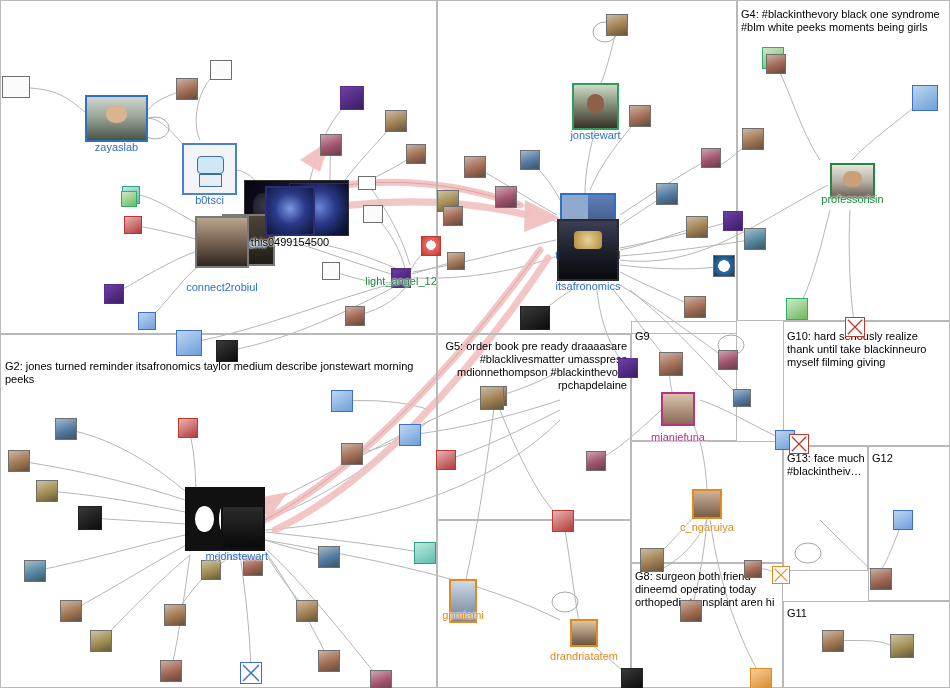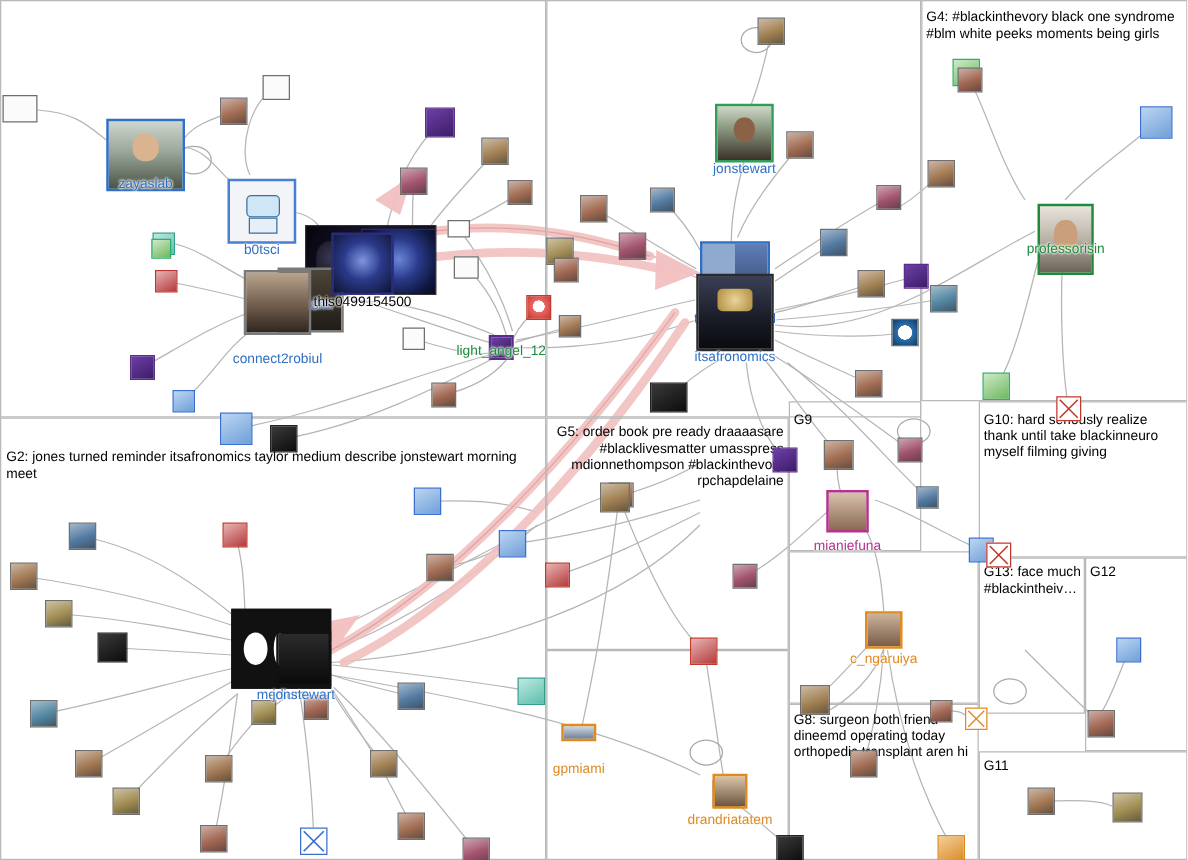--- a/index.html
+++ b/index.html
@@ -150,21 +150,21 @@
   <div class="grp" style="left:437px;top:520px;width:194px;height:168px;"></div>
   <div class="grp" style="left:631px;top:441px;width:152px;height:122px;"></div>
   <div class="grp" style="left:631px;top:563px;width:152px;height:125px;"></div>
   <div class="grp" style="left:783px;top:446px;width:85px;height:125px;"></div>
   <div class="grp" style="left:868px;top:446px;width:82px;height:155px;"></div>
   <div class="grp" style="left:783px;top:601px;width:167px;height:87px;"></div>
 
   <div class="grplabel" style="left:741px;top:8px;width:205px;">G4: #blackinthevory black one syndrome #blm white peeks moments being girls</div>
   <div class="grplabel" style="left:635px;top:330px;width:60px;">G9</div>
   <div class="grplabel" style="left:787px;top:330px;width:158px;">G10: hard seriously realize thank until take blackinneuro myself filming giving</div>
-  <div class="grplabel" style="left:5px;top:360px;width:425px;">G2: jones turned reminder itsafronomics taylor medium describe jonstewart morning meet</div>
+  <div class="grplabel" style="left:5px;top:360px;width:425px;">G2: jones turned reminder itsafronomics taylor medium describe jonstewart morning peeks</div>
   <div class="grplabel" style="left:441px;top:340px;width:186px;text-align:right;">G5: order book pre ready draaaasare #blacklivesmatter umasspress mdionnethompson #blackinthevory rpchapdelaine</div>
   <div class="grplabel" style="left:635px;top:570px;width:146px;">G8: surgeon both friend dineemd operating today orthopedic transplant aren hi</div>
   <div class="grplabel" style="left:787px;top:452px;width:80px;">G13: face much #blackintheiv…</div>
   <div class="grplabel" style="left:872px;top:452px;width:60px;">G12</div>
   <div class="grplabel" style="left:787px;top:607px;width:60px;">G11</div>
 
   <div id="tiles">
       <div class="node" style="left: 2px; top: 76px; width: 28px; height: 22px;">
         <div class="img" style="border: 1px solid rgb(111, 111, 111); background: rgb(251, 251, 251);"></div>
       </div>
@@ -439,21 +439,21 @@
       </div>
     </div>
 
   <div class="bigcard" style="left:244px;top:180px;width:105px;height:56px;background:#0b0b16;">
     <div class="ph" style="background:linear-gradient(120deg,#05050c 0%,#1a1630 45%,#0a0a18 100%);"></div>
     <div style="position:absolute;left:44px;top:2px;width:58px;height:52px;background:radial-gradient(circle at 50% 45%,#6b86d8 0%,#2a3a8a 40%,#101840 75%,#060a20 100%);border:1px solid #2a2a6a;"></div>
     <div style="position:absolute;left:8px;top:12px;width:26px;height:32px;background:radial-gradient(circle at 50% 40%,#3b3b55 0%,#16161f 80%);border-radius:40% 40% 45% 45%;"></div>
   </div>
 
   <div id="labeled">
-      <div class="node" style="left: 85px; top: 95px; width: 63px; height: 58px;">
+      <div class="node" style="left: 85px; top: 95px; width: 63px; height: 47px;">
         <div class="img" style="border: 2px solid rgb(47, 111, 196); background: linear-gradient(rgb(207, 214, 207) 0%, rgb(154, 167, 154) 45%, rgb(74, 84, 70) 100%);">
           <div style="position:absolute;left:32%;top:18%;width:36%;height:42%;background:#d9b48f;border-radius:45%"></div>
         </div>
         <div class="lbl" style="color: rgb(47, 111, 196); left: 50%; top: 46px;">zayaslab</div>
       </div>
       <div class="node" style="left: 182px; top: 143px; width: 55px; height: 52px;">
         <div class="img" style="border: 2px solid rgb(74, 127, 212); background: rgb(242, 244, 247);">
           <div style="position:absolute;left:25%;top:22%;width:50%;height:34%;background:#cfe6f5;border:1px solid #3a6fa0;border-radius:4px"></div>
           <div style="position:absolute;left:30%;top:60%;width:40%;height:24%;background:#e7eef5;border:1px solid #3a6fa0"></div>
         </div>
@@ -487,21 +487,21 @@
           <div style="position:absolute;right:0;bottom:0;width:50%;height:50%;background:#3a4d72"></div>
         </div>
         <div class="lbl" style="color: rgb(47, 111, 196); left: 50%; top: 56px;">tressiemcphd</div>
       </div>
       <div class="node" style="left: 557px; top: 219px; width: 62px; height: 62px;">
         <div class="img" style="border: 2px solid rgb(43, 43, 43); background: linear-gradient(rgb(58, 63, 85) 0%, rgb(25, 27, 38) 60%, rgb(10, 11, 16) 100%);">
           <div style="position:absolute;left:26%;top:18%;width:48%;height:30%;background:radial-gradient(circle,#e8d49a,#b08b3c);border-radius:4px"></div>
         </div>
         <div class="lbl" style="color: rgb(47, 111, 196); left: 50%; top: 61px;">itsafronomics</div>
       </div>
-      <div class="node" style="left: 830px; top: 163px; width: 45px; height: 57px; text-decoration: underline;">
+      <div class="node" style="left: 830px; top: 163px; width: 45px; height: 36px; text-decoration: underline;">
         <div class="img" style="border: 2px solid rgb(31, 138, 60); background: linear-gradient(rgb(232, 228, 220) 0%, rgb(185, 178, 166) 50%, rgb(107, 98, 88) 100%);">
           <div style="position:absolute;left:28%;top:20%;width:44%;height:48%;background:#caa07c;border-radius:46%"></div>
         </div>
         <div class="lbl" style="color: rgb(31, 138, 60); left: 50%; top: 30px;">professorisin</div>
       </div>
       <div class="node" style="left: 661px; top: 392px; width: 34px; height: 34px;">
         <div class="img" style="border: 2px solid rgb(181, 51, 138); background: linear-gradient(rgb(216, 194, 173), rgb(139, 106, 82));"></div>
         <div class="lbl" style="color: rgb(181, 51, 138); left: 50%; top: 39px;">mianiefuna</div>
       </div>
       <div class="node" style="left: 185px; top: 487px; width: 80px; height: 64px;">
@@ -513,21 +513,21 @@
         <div class="lbl" style="color: rgb(47, 111, 196); left: 50%; top: 63px;">medium</div>
       </div>
       <div class="node" style="left: 221px; top: 505px; width: 44px; height: 44px;">
         <div class="img" style="border: 2px solid rgb(17, 17, 17); background: linear-gradient(rgb(43, 43, 43), rgb(10, 10, 10));"></div>
         <div class="lbl" style="color: rgb(47, 111, 196); left: 50%; top: 45px;">jonstewart</div>
       </div>
       <div class="node" style="left: 692px; top: 489px; width: 30px; height: 30px;">
         <div class="img" style="border: 2px solid rgb(224, 138, 32); background: linear-gradient(rgb(203, 179, 156), rgb(122, 92, 69));"></div>
         <div class="lbl" style="color: rgb(224, 138, 32); left: 50%; top: 32px;">c_ngaruiya</div>
       </div>
-      <div class="node" style="left: 449px; top: 579px; width: 28px; height: 14px;">
+      <div class="node" style="left: 449px; top: 579px; width: 28px; height: 44px;">
         <div class="img" style="border: 2px solid rgb(224, 138, 32); background: linear-gradient(rgb(207, 217, 230), rgb(111, 128, 150));"></div>
         <div class="lbl" style="color: rgb(224, 138, 32); left: 50%; top: 30px;">gpmiami</div>
       </div>
       <div class="node" style="left: 570px; top: 619px; width: 28px; height: 28px;">
         <div class="img" style="border: 2px solid rgb(224, 138, 32); background: linear-gradient(rgb(217, 196, 168), rgb(109, 86, 64));"></div>
         <div class="lbl" style="color: rgb(224, 138, 32); left: 50%; top: 31px;">drandriatatem</div>
       </div>
     </div>
 
 </div>

